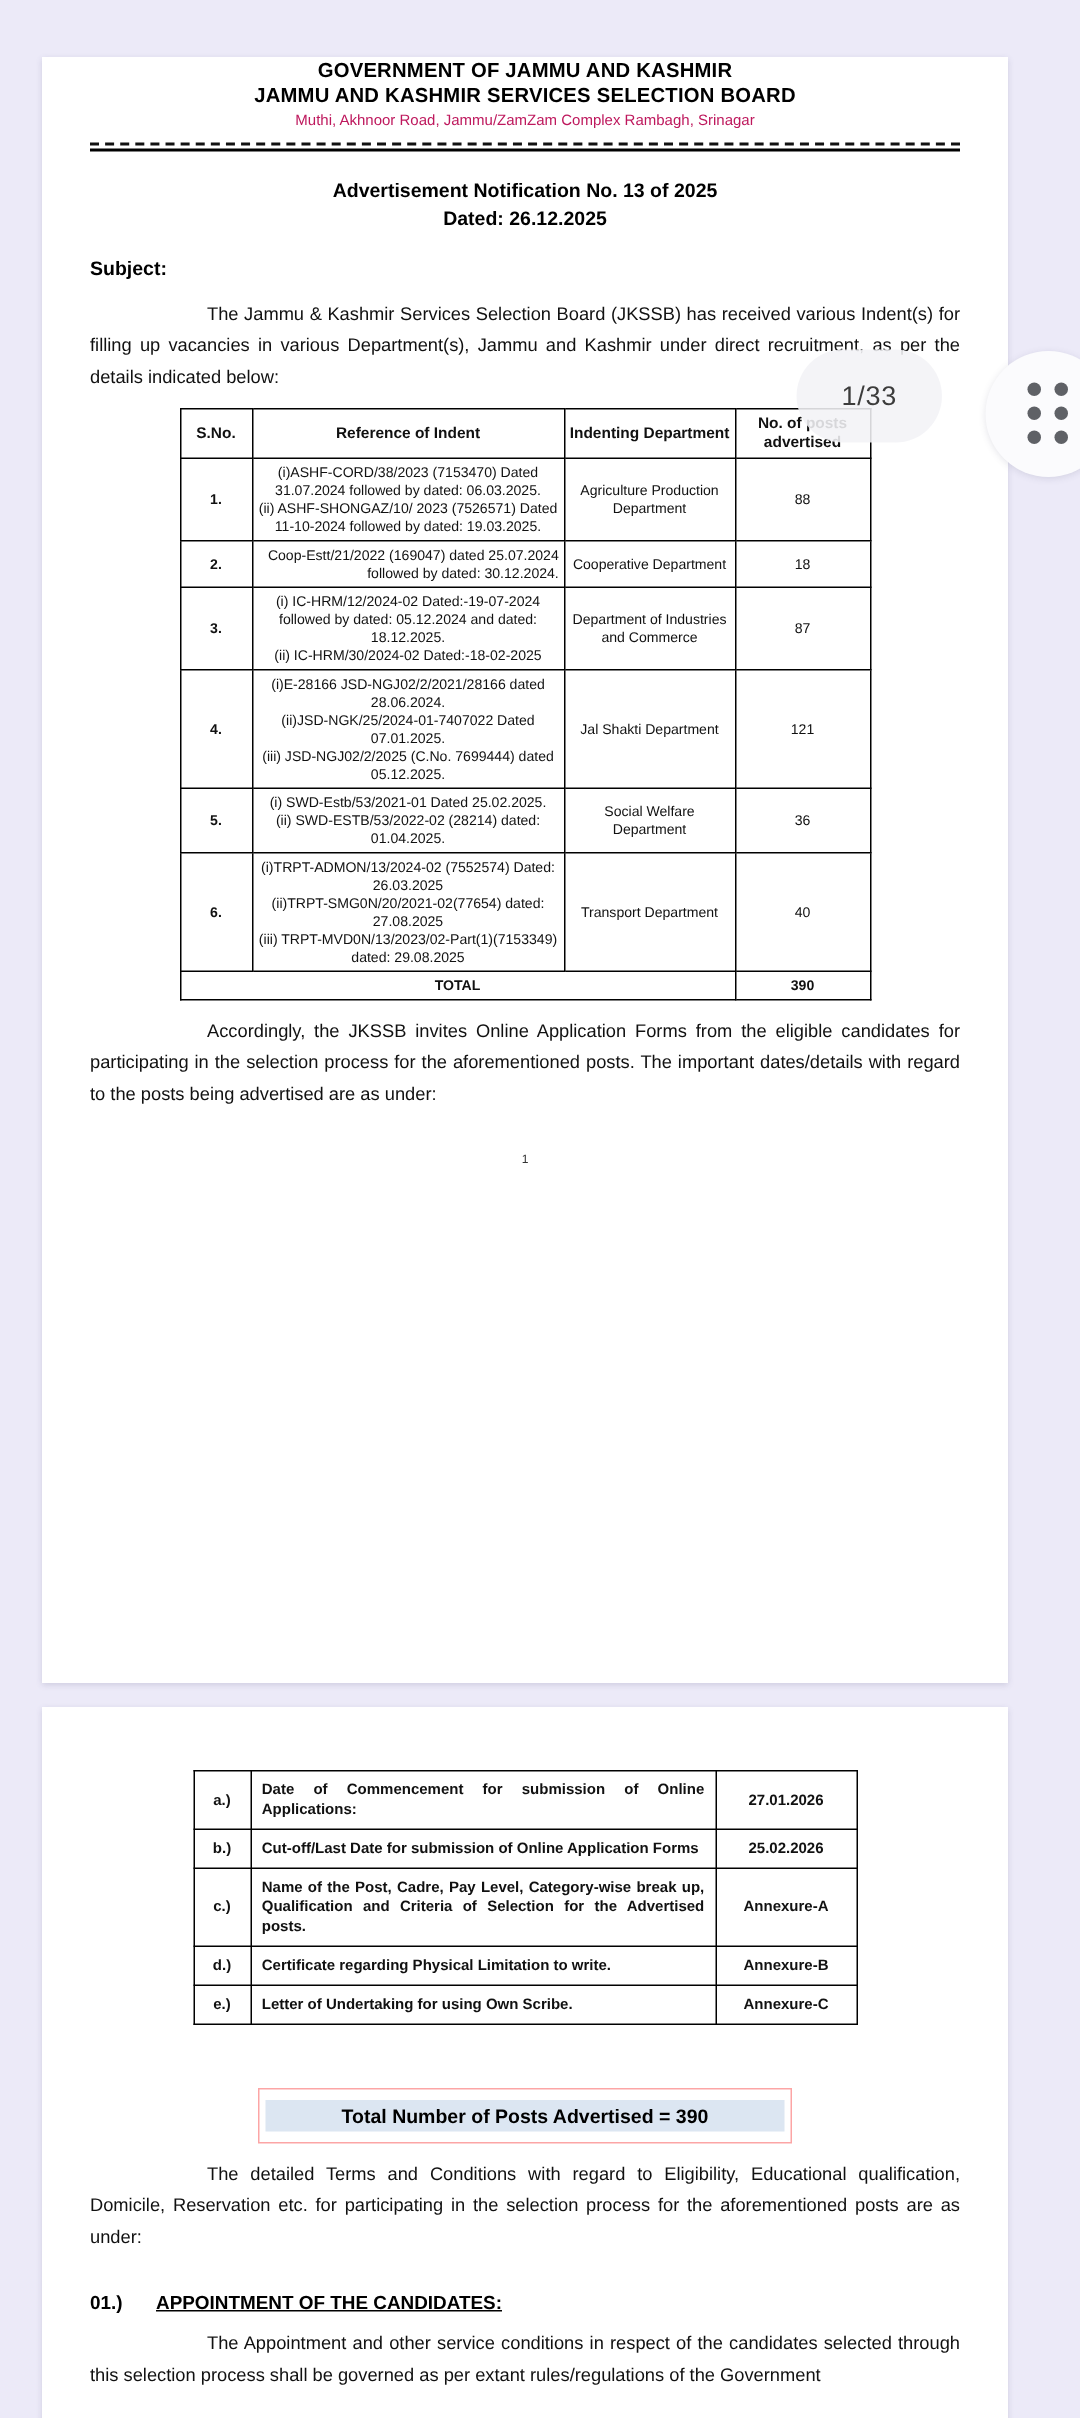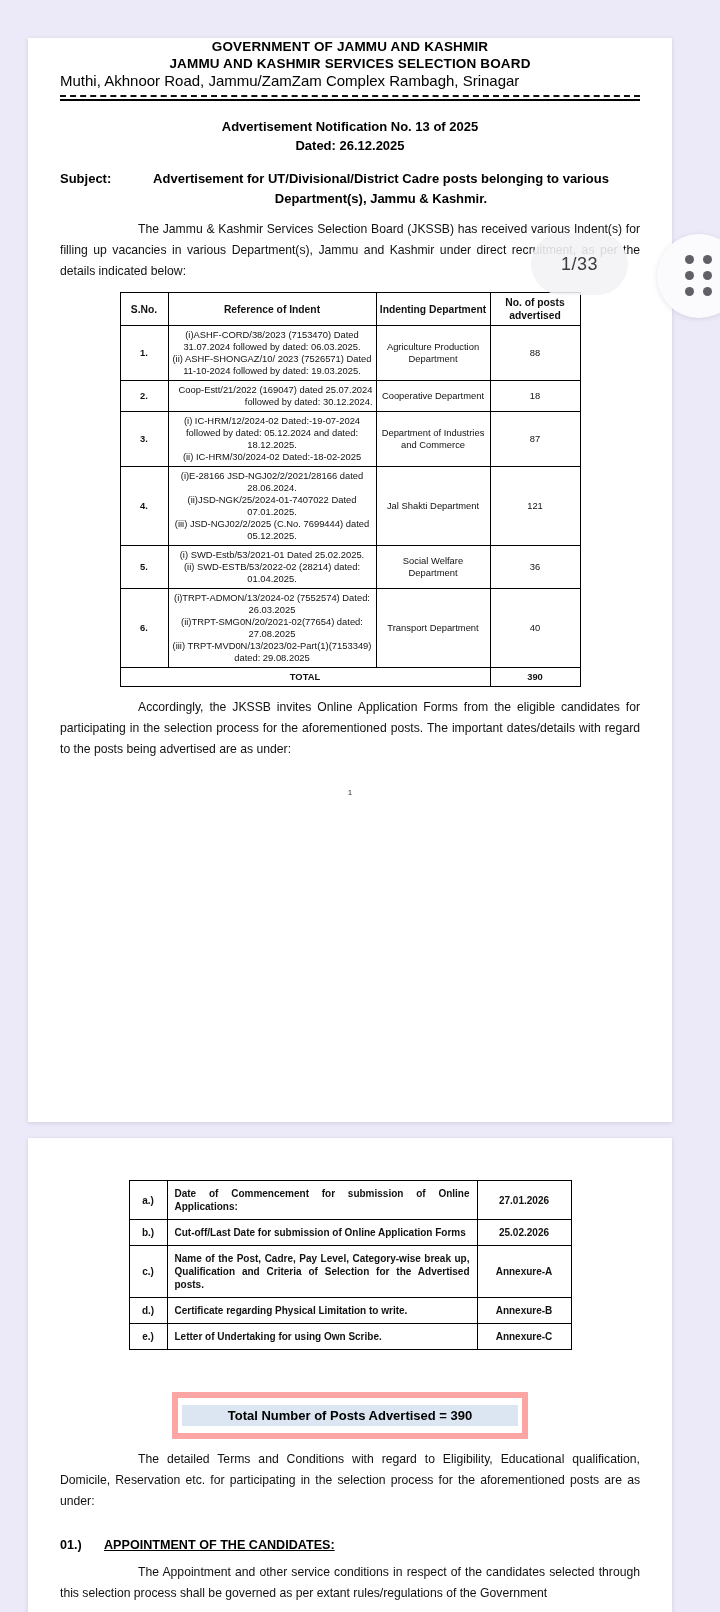--- a/index.html
+++ b/index.html
@@ -40,23 +40,23 @@
   
   .doc-title {
     text-align: center;
     font-weight: bold;
     font-size: 13.5px;
     color: #000;
     letter-spacing: 0.15px;
     line-height: 17px;
   }
   .doc-sub {
-    text-align: left;
-    font-size: 15px;
-    color: #000000;
+    text-align: center;
+    font-size: 10px;
+    color: #be185d;
     line-height: 18px;
   }
   .doc-url {
     text-align: center;
     font-size: 12.5px;
     font-style: italic;
     text-decoration: underline;
     color: #111;
     line-height: 17px;
   }
@@ -150,21 +150,21 @@
     color: #111;
     vertical-align: middle;
   }
   .dt-key   { width: 38px;  text-align: center; }
   .dt-desc  { width: 310px; text-align: justify; text-justify: inter-word; }
   .dt-val   { width: 94px;  text-align: center; font-size: 11px; }
 
   .total-box {
     width: 356px;
     margin: 42px auto 0 auto;
-    border: 6px solid #fca5a5;
+    border: 1px solid #fca5a5;
     padding: 7px 4px;
     text-align: center;
   }
   .total-box-inner {
     background: #dce6f2;
     font-weight: bold;
     font-size: 13px;
     padding: 3px 0;
     color: #000;
   }
@@ -235,21 +235,20 @@
       </div>
 
       <hr class="rule-dashed">
       <hr class="rule-solid">
 
       <div class="notif">Advertisement Notification No. 13 of 2025</div>
       <div class="notif" style="margin-top:0">Dated: 26.12.2025</div>
 
       <div class="subject-row">
         <div class="subject-label">Subject:</div>
-        <div class="subject-text">Advertisement for UT/Divisional/District Cadre posts belonging to various Department(s), Jammu &amp; Kashmir.</div>
       </div>
 
       <p class="body-para indented">The Jammu &amp; Kashmir Services Selection Board (JKSSB) has received various Indent(s) for filling up vacancies in various Department(s), Jammu and Kashmir under direct recruitment, as per the details indicated below:</p>
 
       <table class="indent-table">
         <colgroup>
           <col class="col-sno">
             <col class="col-ref">
             <col class="col-dept">
             <col class="col-posts">

